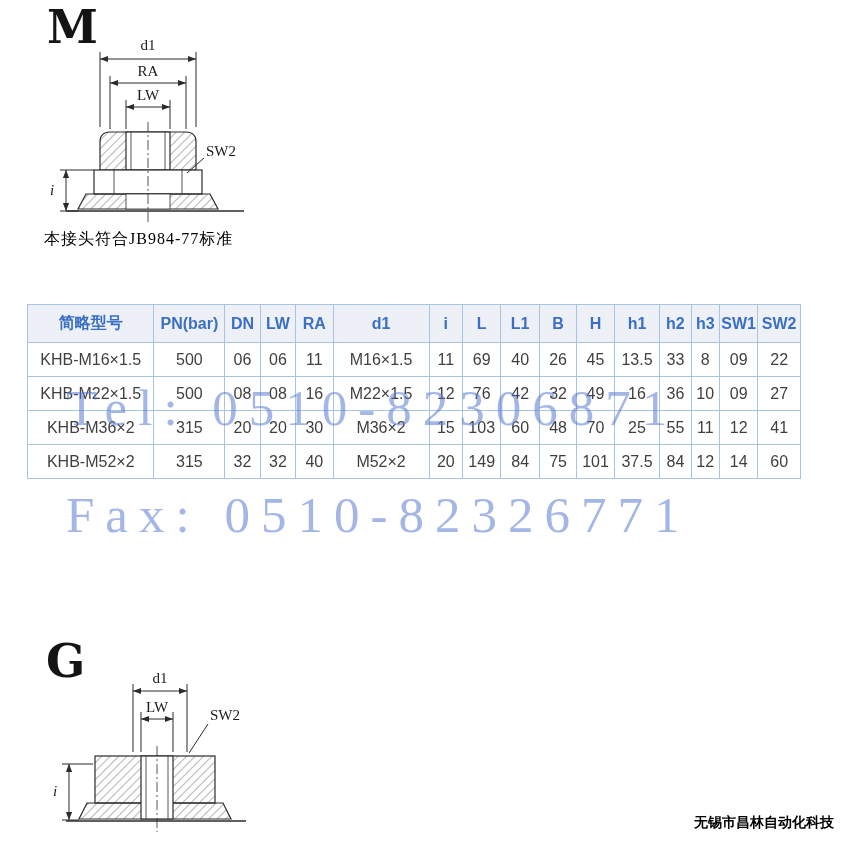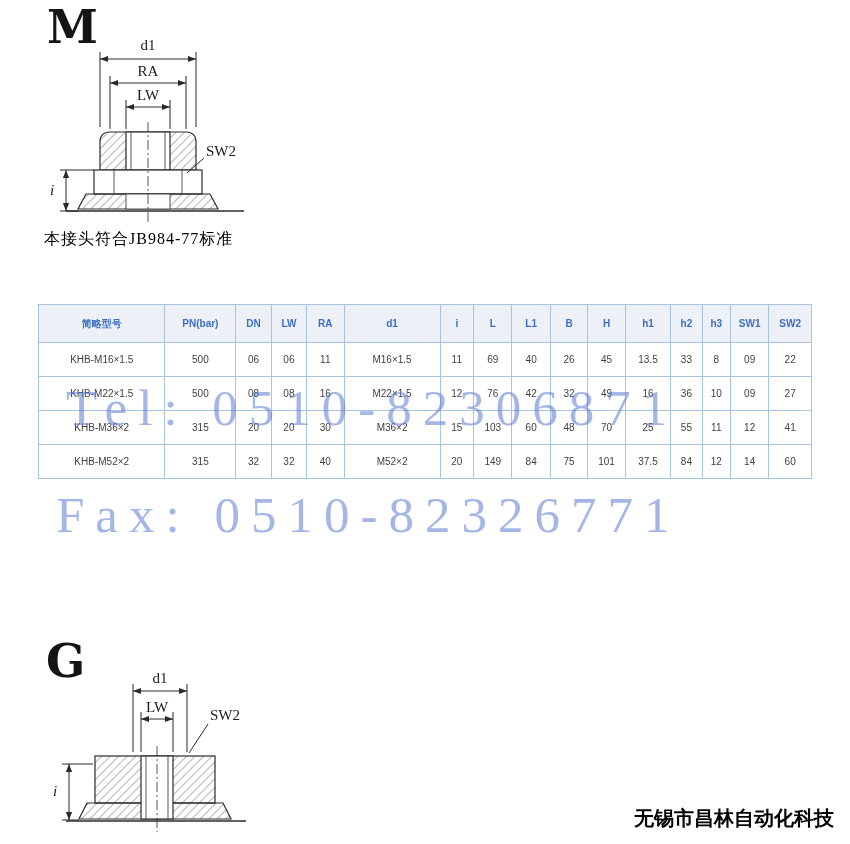--- a/index.html
+++ b/index.html
@@ -19,47 +19,47 @@
   #drawing-m{left:38px;top:32px;width:240px;height:200px;}
   #drawing-g{left:38px;top:658px;width:240px;height:180px;}
   .dim-label{font-family:"Liberation Serif",serif;font-size:15px;fill:#1a1a1a;}
   .dim-label-i{font-style:italic;}
   .std-note{
     position:absolute;left:44px;top:229px;
     font-family:"Liberation Serif",serif;
     font-size:16px;color:#000;letter-spacing:1px;
   }
   table.spec{
-    position:absolute;left:38px;top:304px;width:774px;
+    position:absolute;left:27px;top:304px;width:774px;
     border-collapse:collapse;table-layout:fixed;
-    font-size:10px;
+    font-size:16px;
   }
   table.spec th, table.spec td{
     border:1px solid #a9c4de;
     text-align:center;vertical-align:middle;
     padding:0;overflow:hidden;white-space:nowrap;
   }
   table.spec th{
     background:#edf1f7;color:#3a6fc4;font-weight:bold;height:37px;
   }
   table.spec td{
     background:#ffffff;color:#3f3f3f;height:33px;
   }
   .watermark{
     position:absolute;z-index:6;pointer-events:none;
     font-family:"Liberation Serif",serif;
     font-size:51px;letter-spacing:11px;white-space:nowrap;
     color:rgba(88,122,210,0.55);
     margin-left:24px;
   }
   #watermark-tel{left:42px;top:379px;}
-  #watermark-fax{left:32px;top:486px;}
+  #watermark-fax{left:42px;top:486px;}
   .footer-brand{
     position:absolute;right:16px;bottom:12px;
-    font-size:20px;font-weight:bold;color:#000;
+    font-size:14px;font-weight:bold;color:#000;
   }
 </style>
 </head>
 <body>
 
 <div id="letter-m" class="section-letter">M</div>
 
 <svg id="drawing-m" class="drawing" viewBox="0 0 240 200">
   <defs>
     <marker id="arrM" viewBox="0 0 10 10" refX="9" refY="5" markerWidth="9" markerHeight="9" orient="auto-start-reverse">

